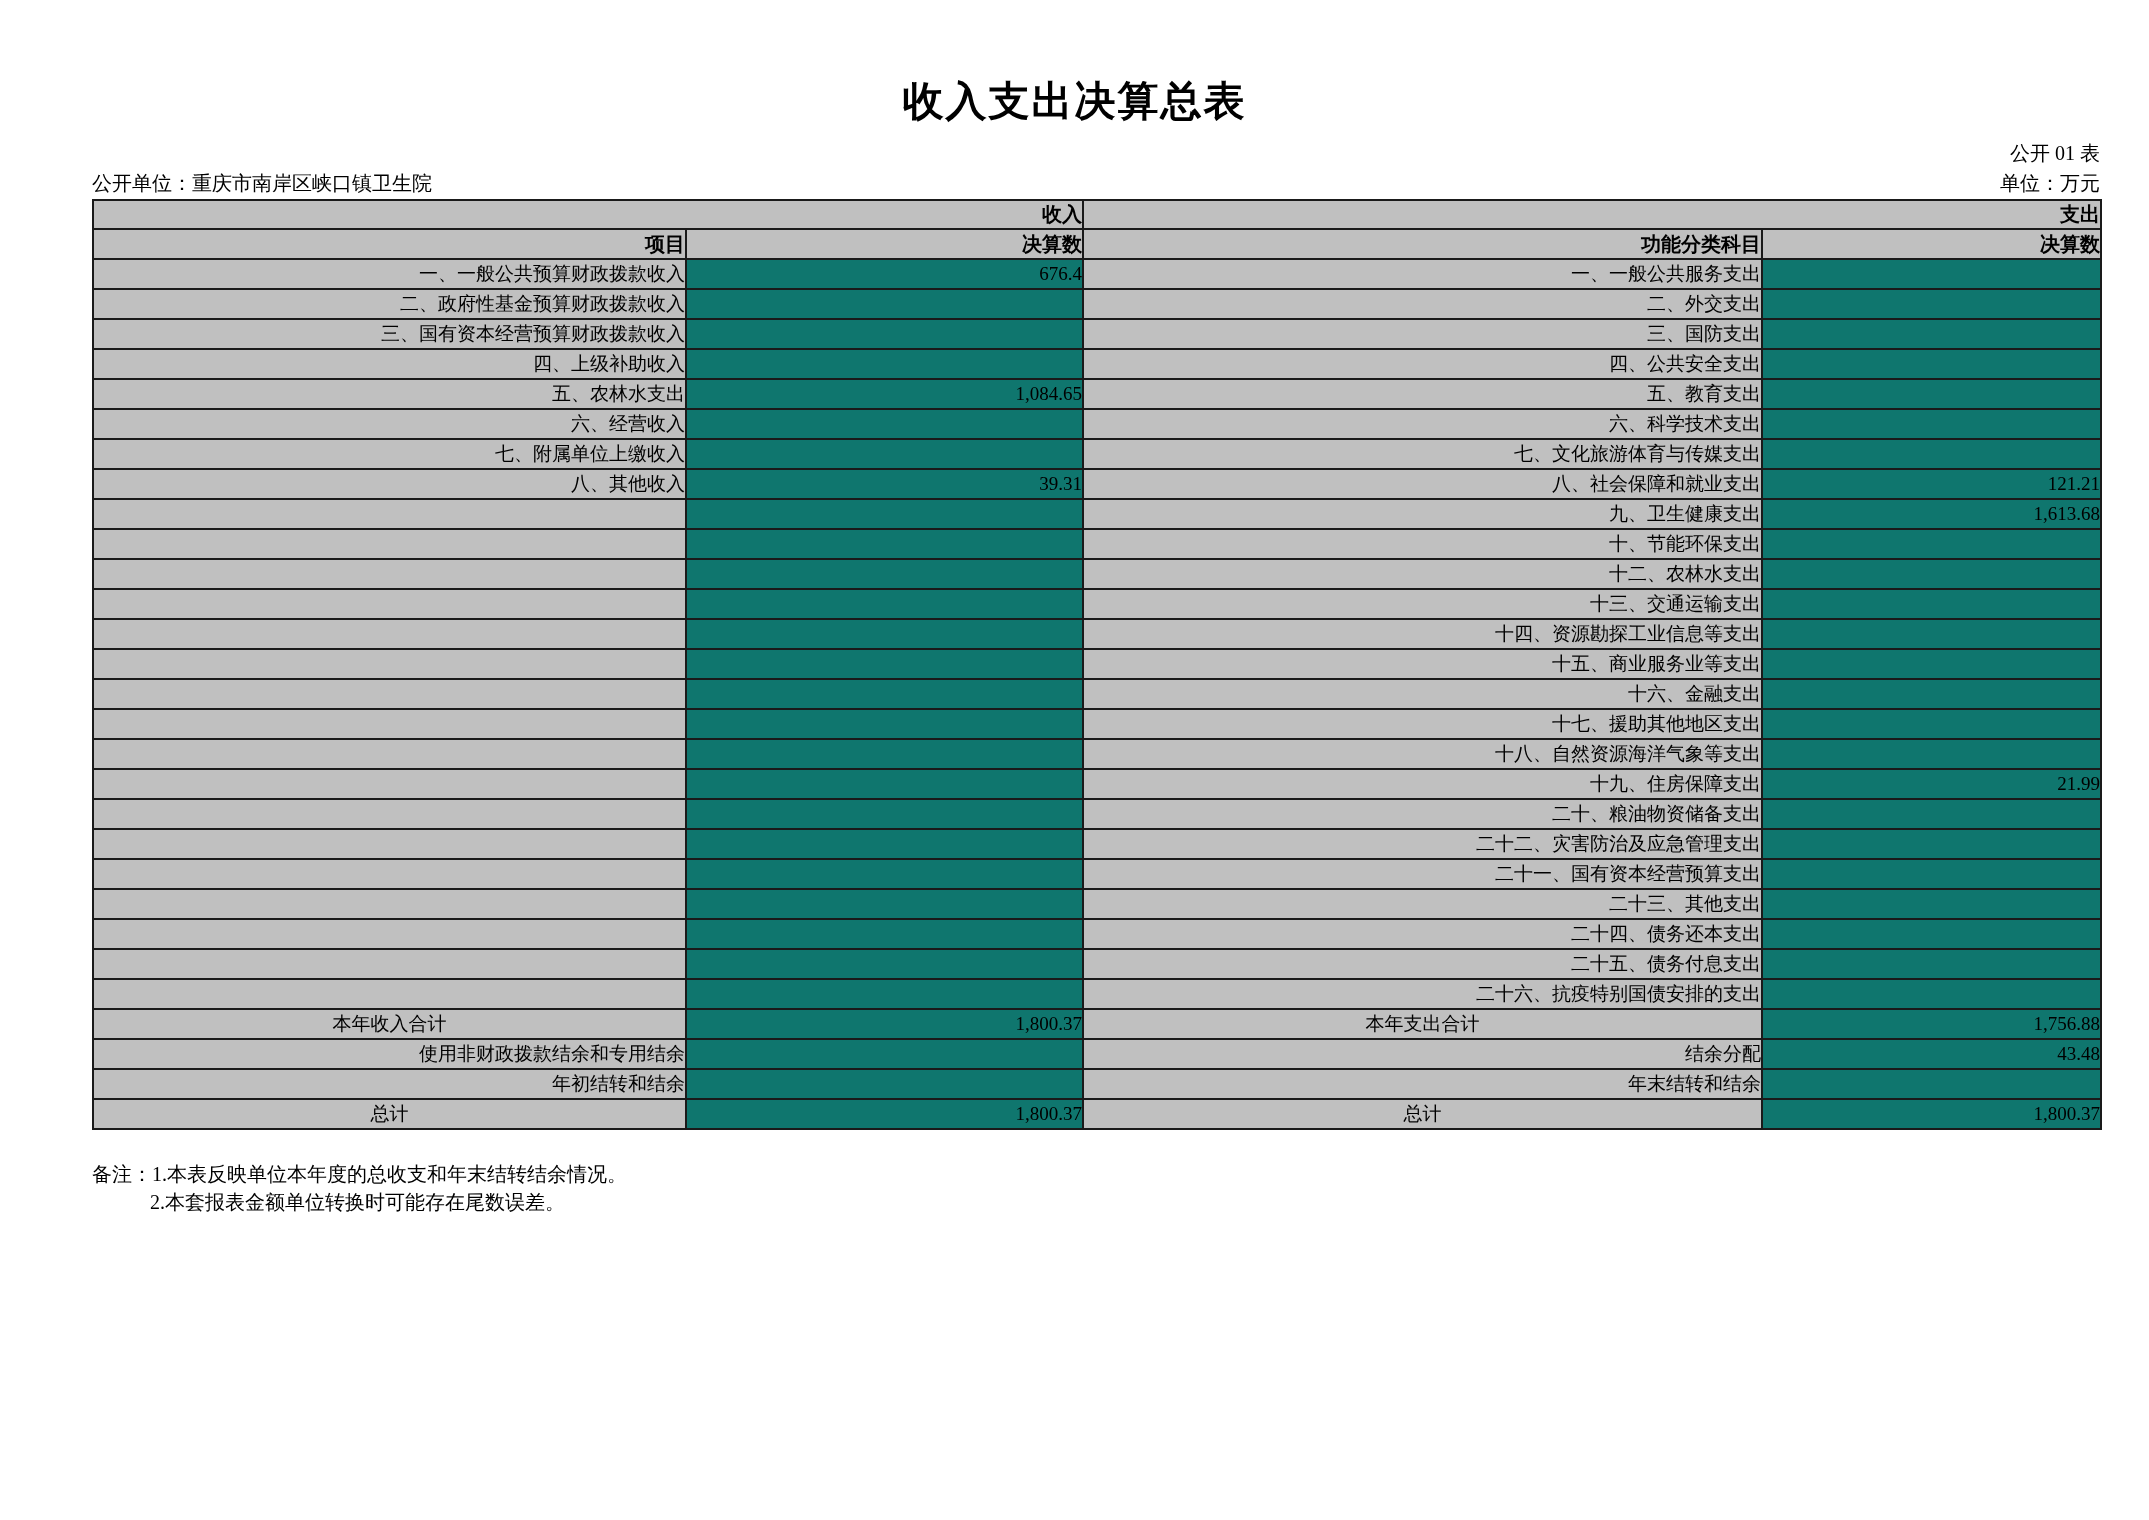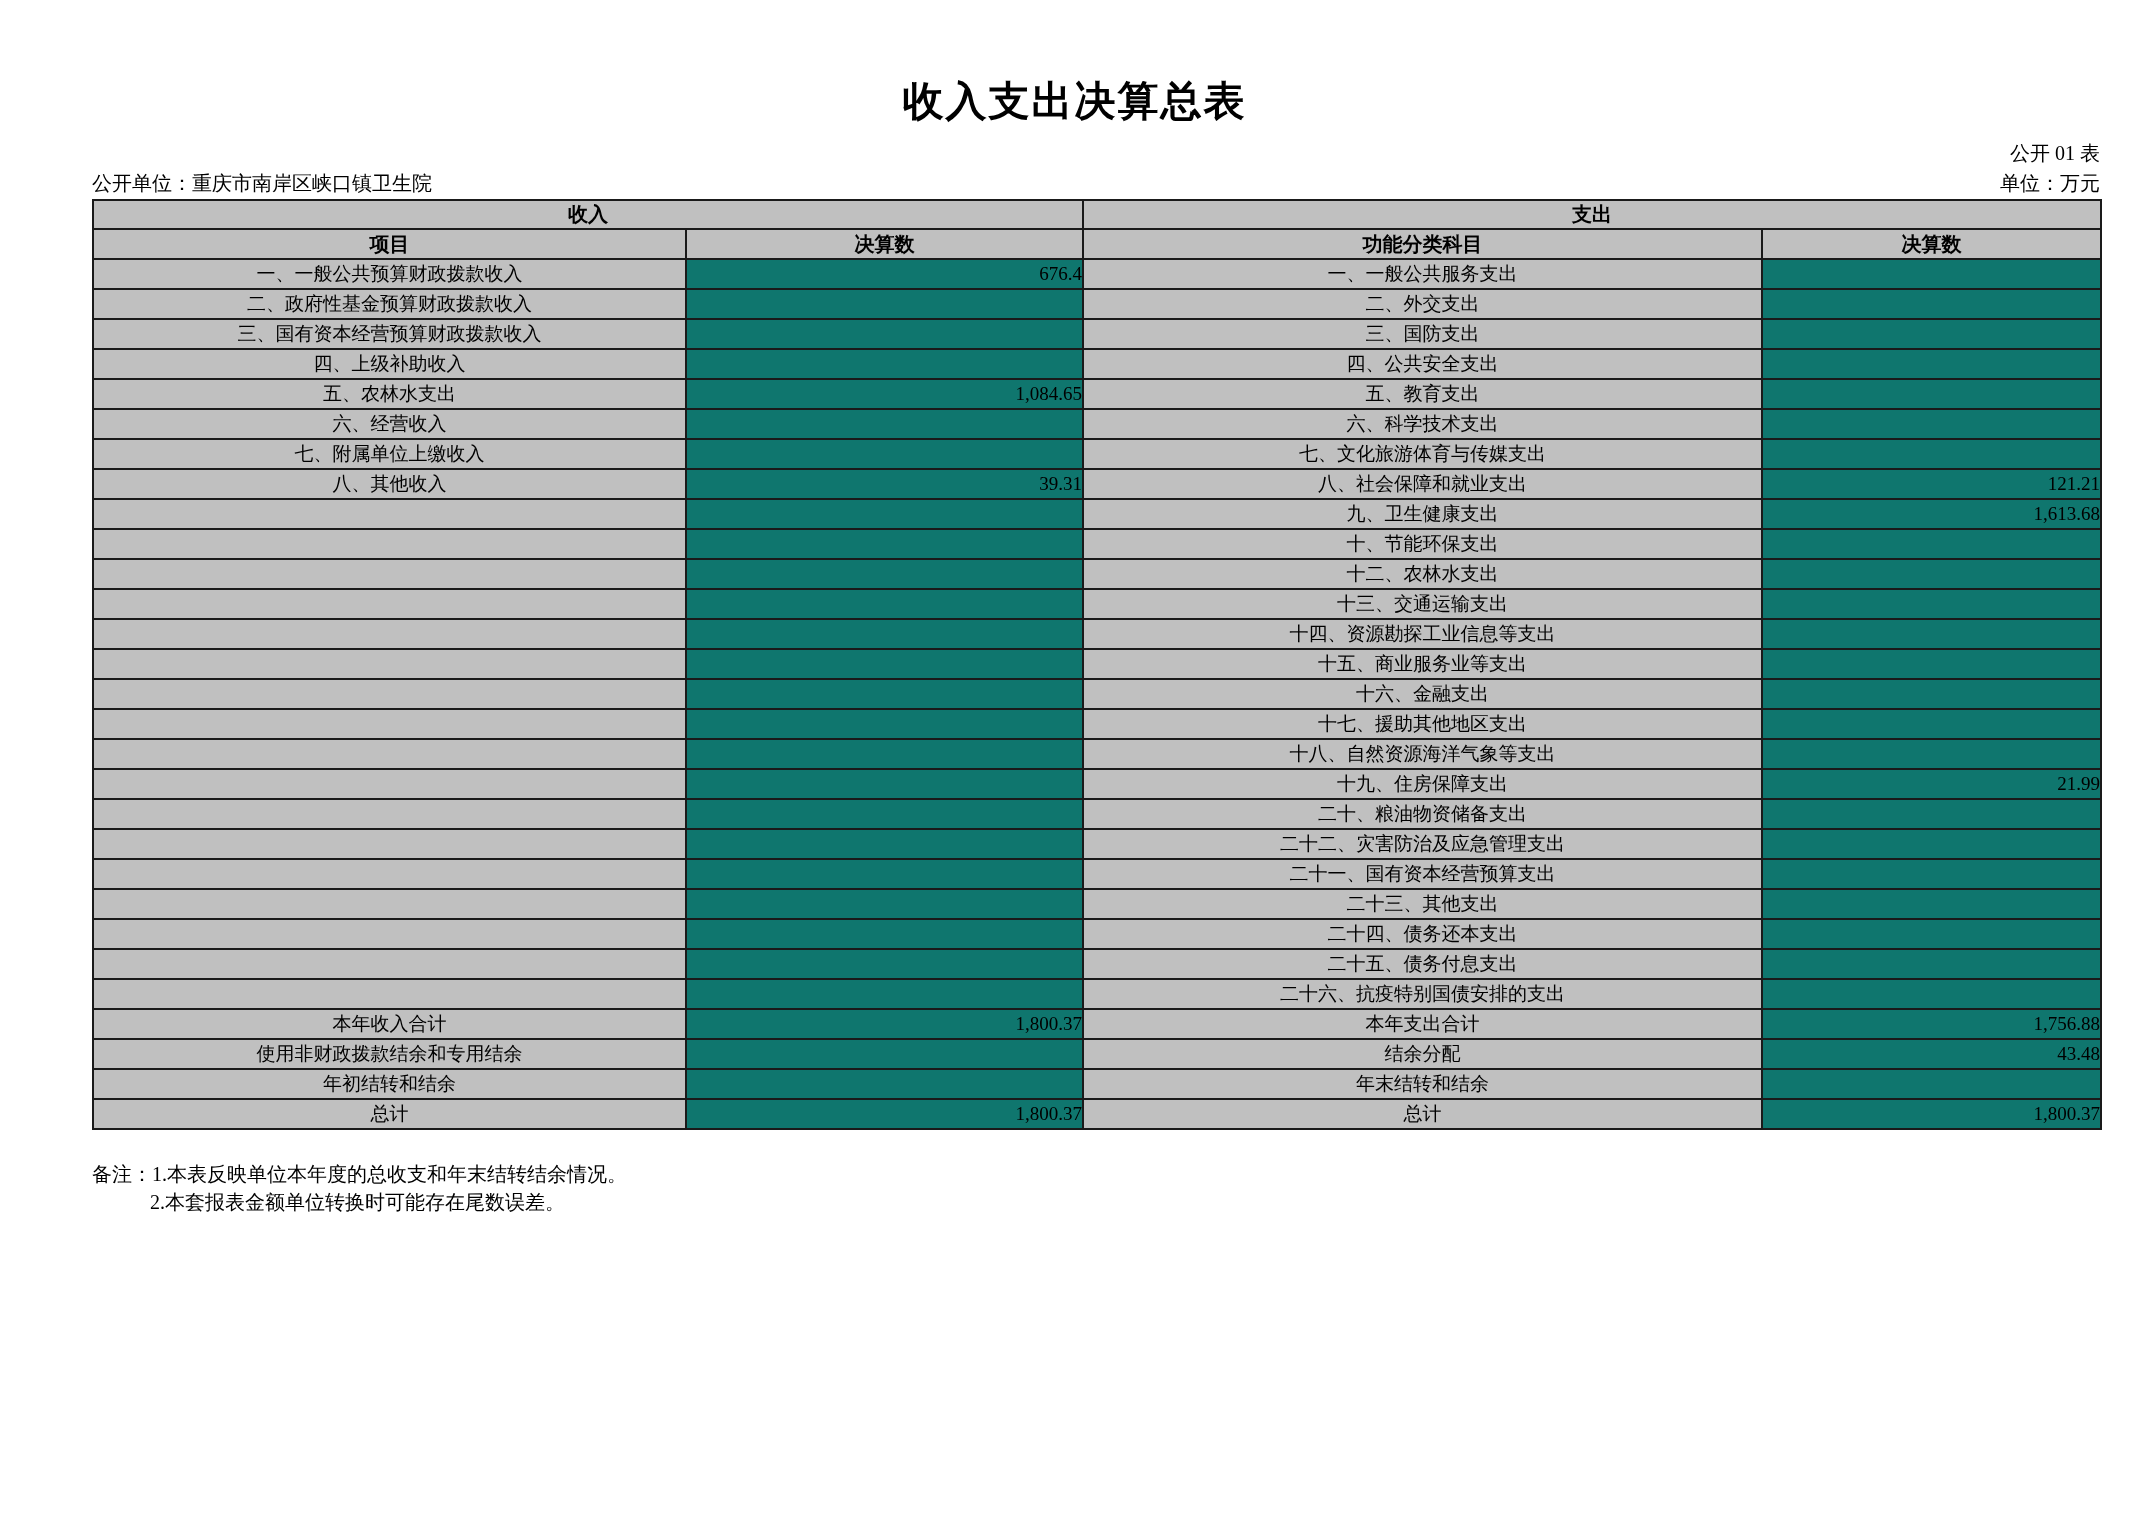--- a/index.html
+++ b/index.html
@@ -19,26 +19,26 @@
   table.main {
     position:absolute; top:199px; left:92px; width:2008px;
     border-collapse:collapse; table-layout:fixed;
   }
   table.main th, table.main td {
     border:2px solid var(--border,#1a1a1a);
     padding:0; overflow:hidden; white-space:nowrap;
     font-size:19px; font-weight:normal; vertical-align:middle;
   }
   table.main th {
-    background:var(--gray,#c0c0c0); font-weight:bold; font-size:20px; text-align:center;
+    background:var(--gray,#c0c0c0); font-weight:bold; font-size:20px; text-align:right;
   }
   tr.h1 th { height:24px; }
   tr.h2 th { height:28px; }
   tbody tr { height:30px; }
-  td.label { background:var(--gray,#c0c0c0); text-align:center; padding-left:7px; }
+  td.label { background:var(--gray,#c0c0c0); text-align:right; padding-left:7px; }
   td.total-label { background:var(--gray,#c0c0c0); text-align:center; font-weight:bold; font-size:20px; }
   td.amount { background:#0f766e; text-align:right; padding-right:11px; }
 
   .notes { position:absolute; top:1160px; left:92px; font-size:20px; line-height:28px; }
   .notes .note-line2 { padding-left:58px; }
   .page-number { position:absolute; top:1472px; left:0; width:100%; text-align:center; font-size:19px; }
 </style>
 </head>
 <body>
 

